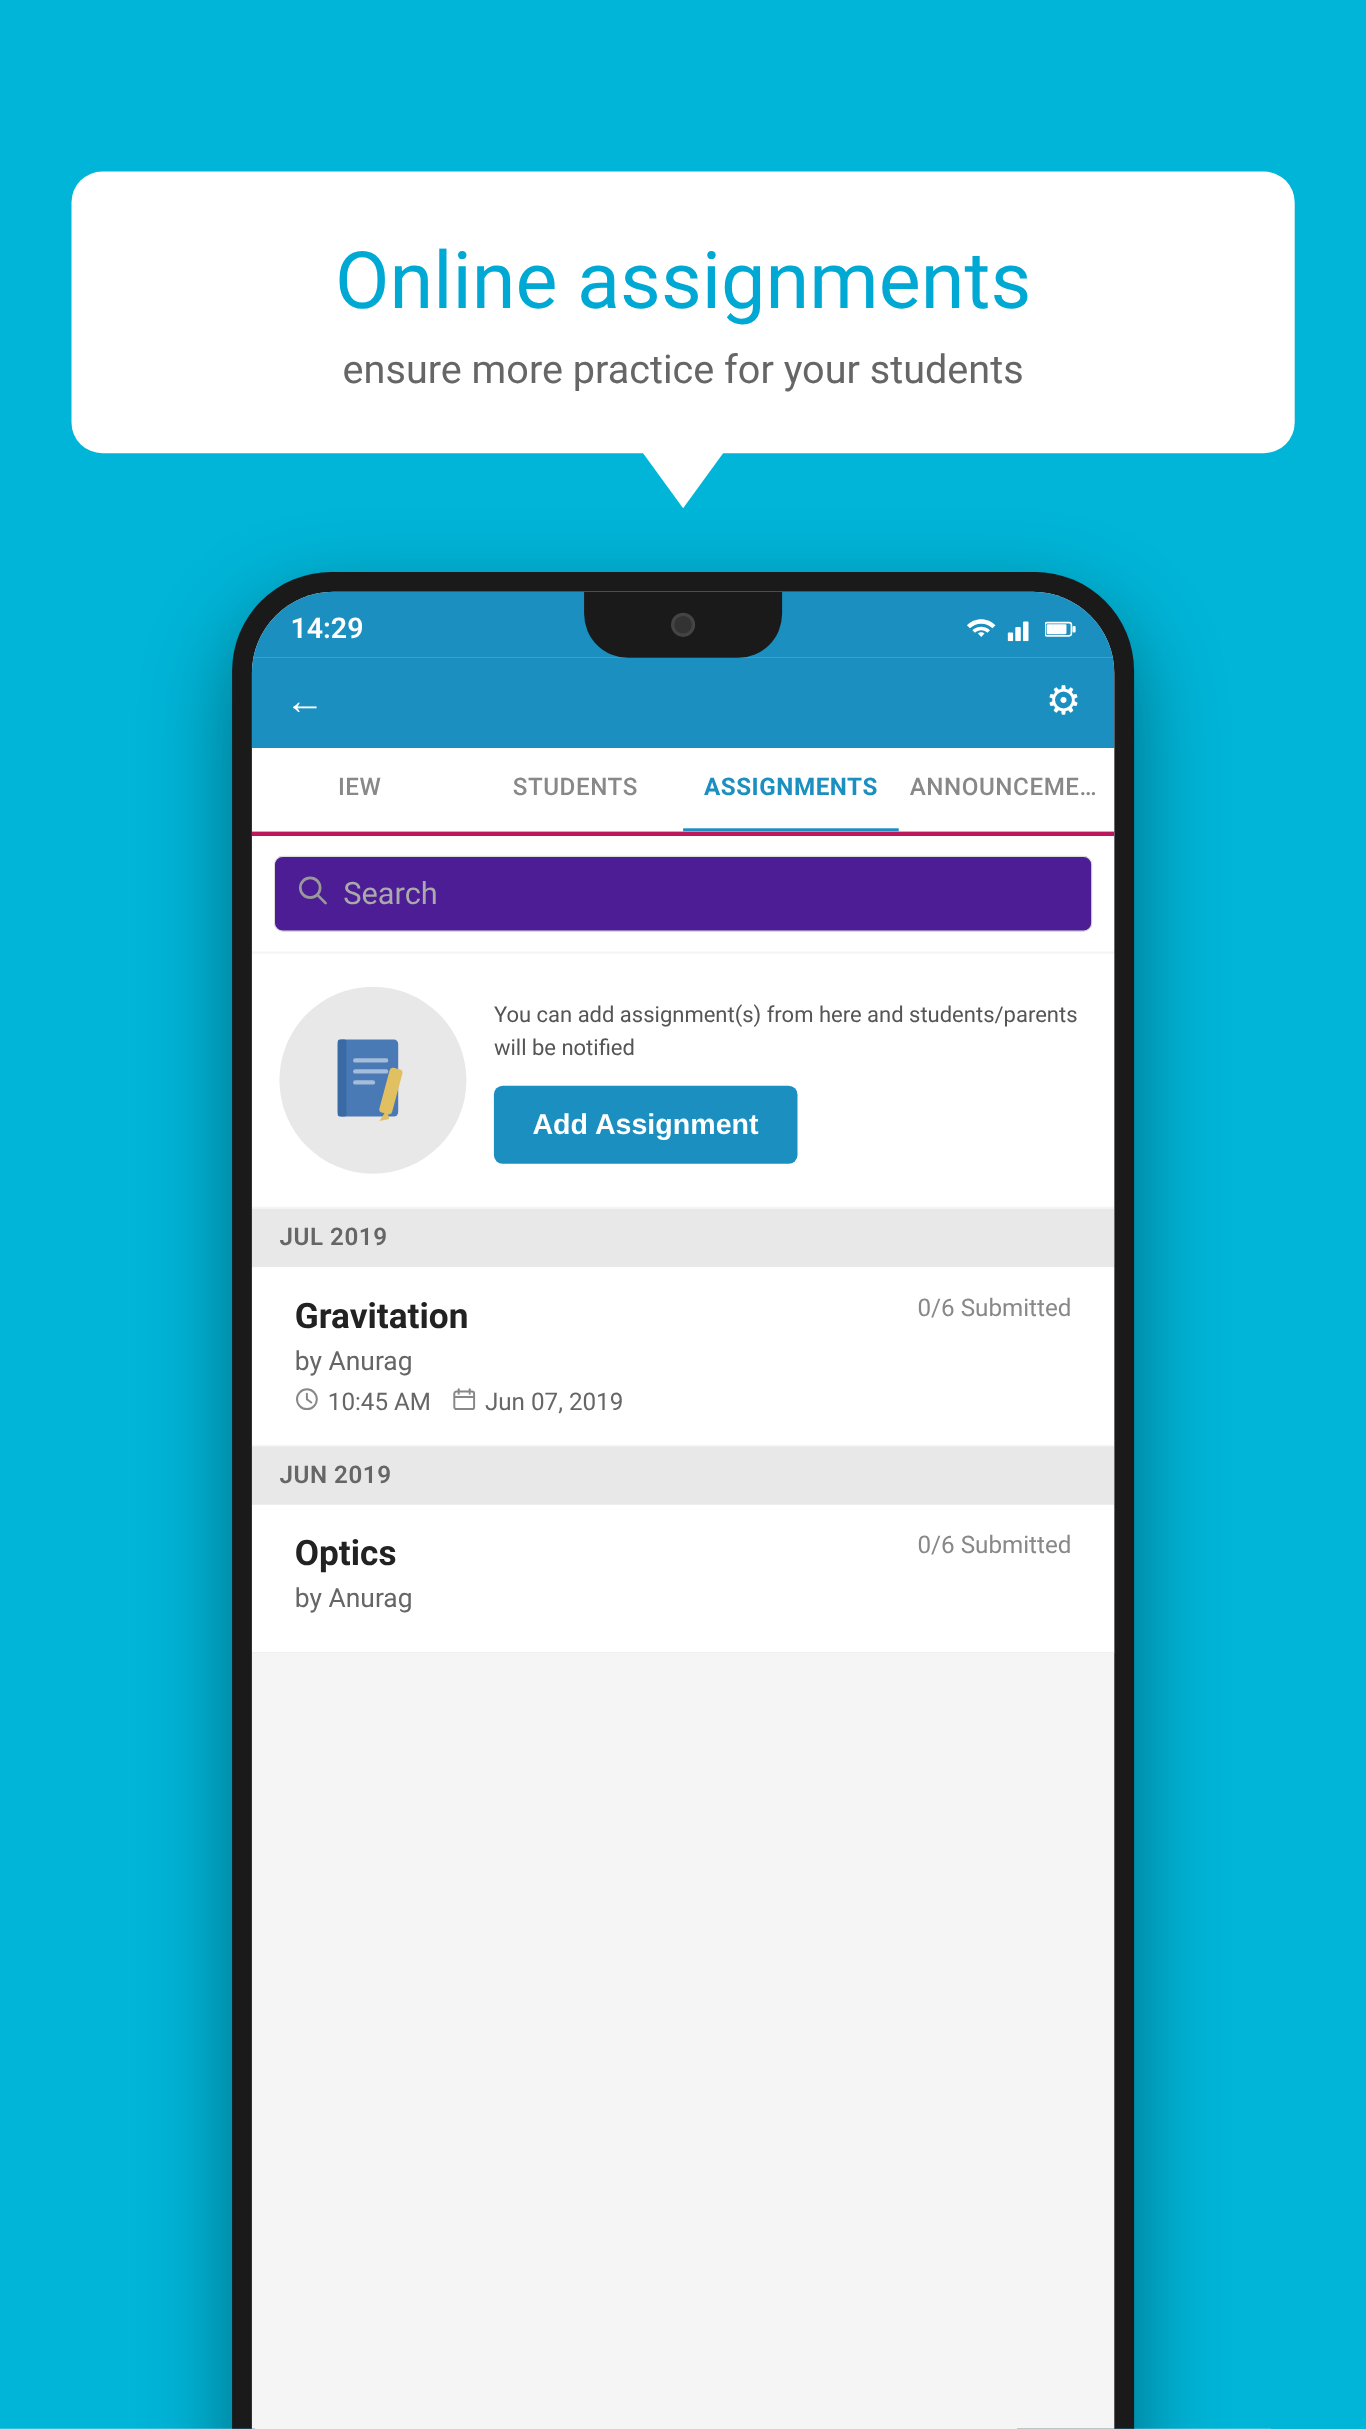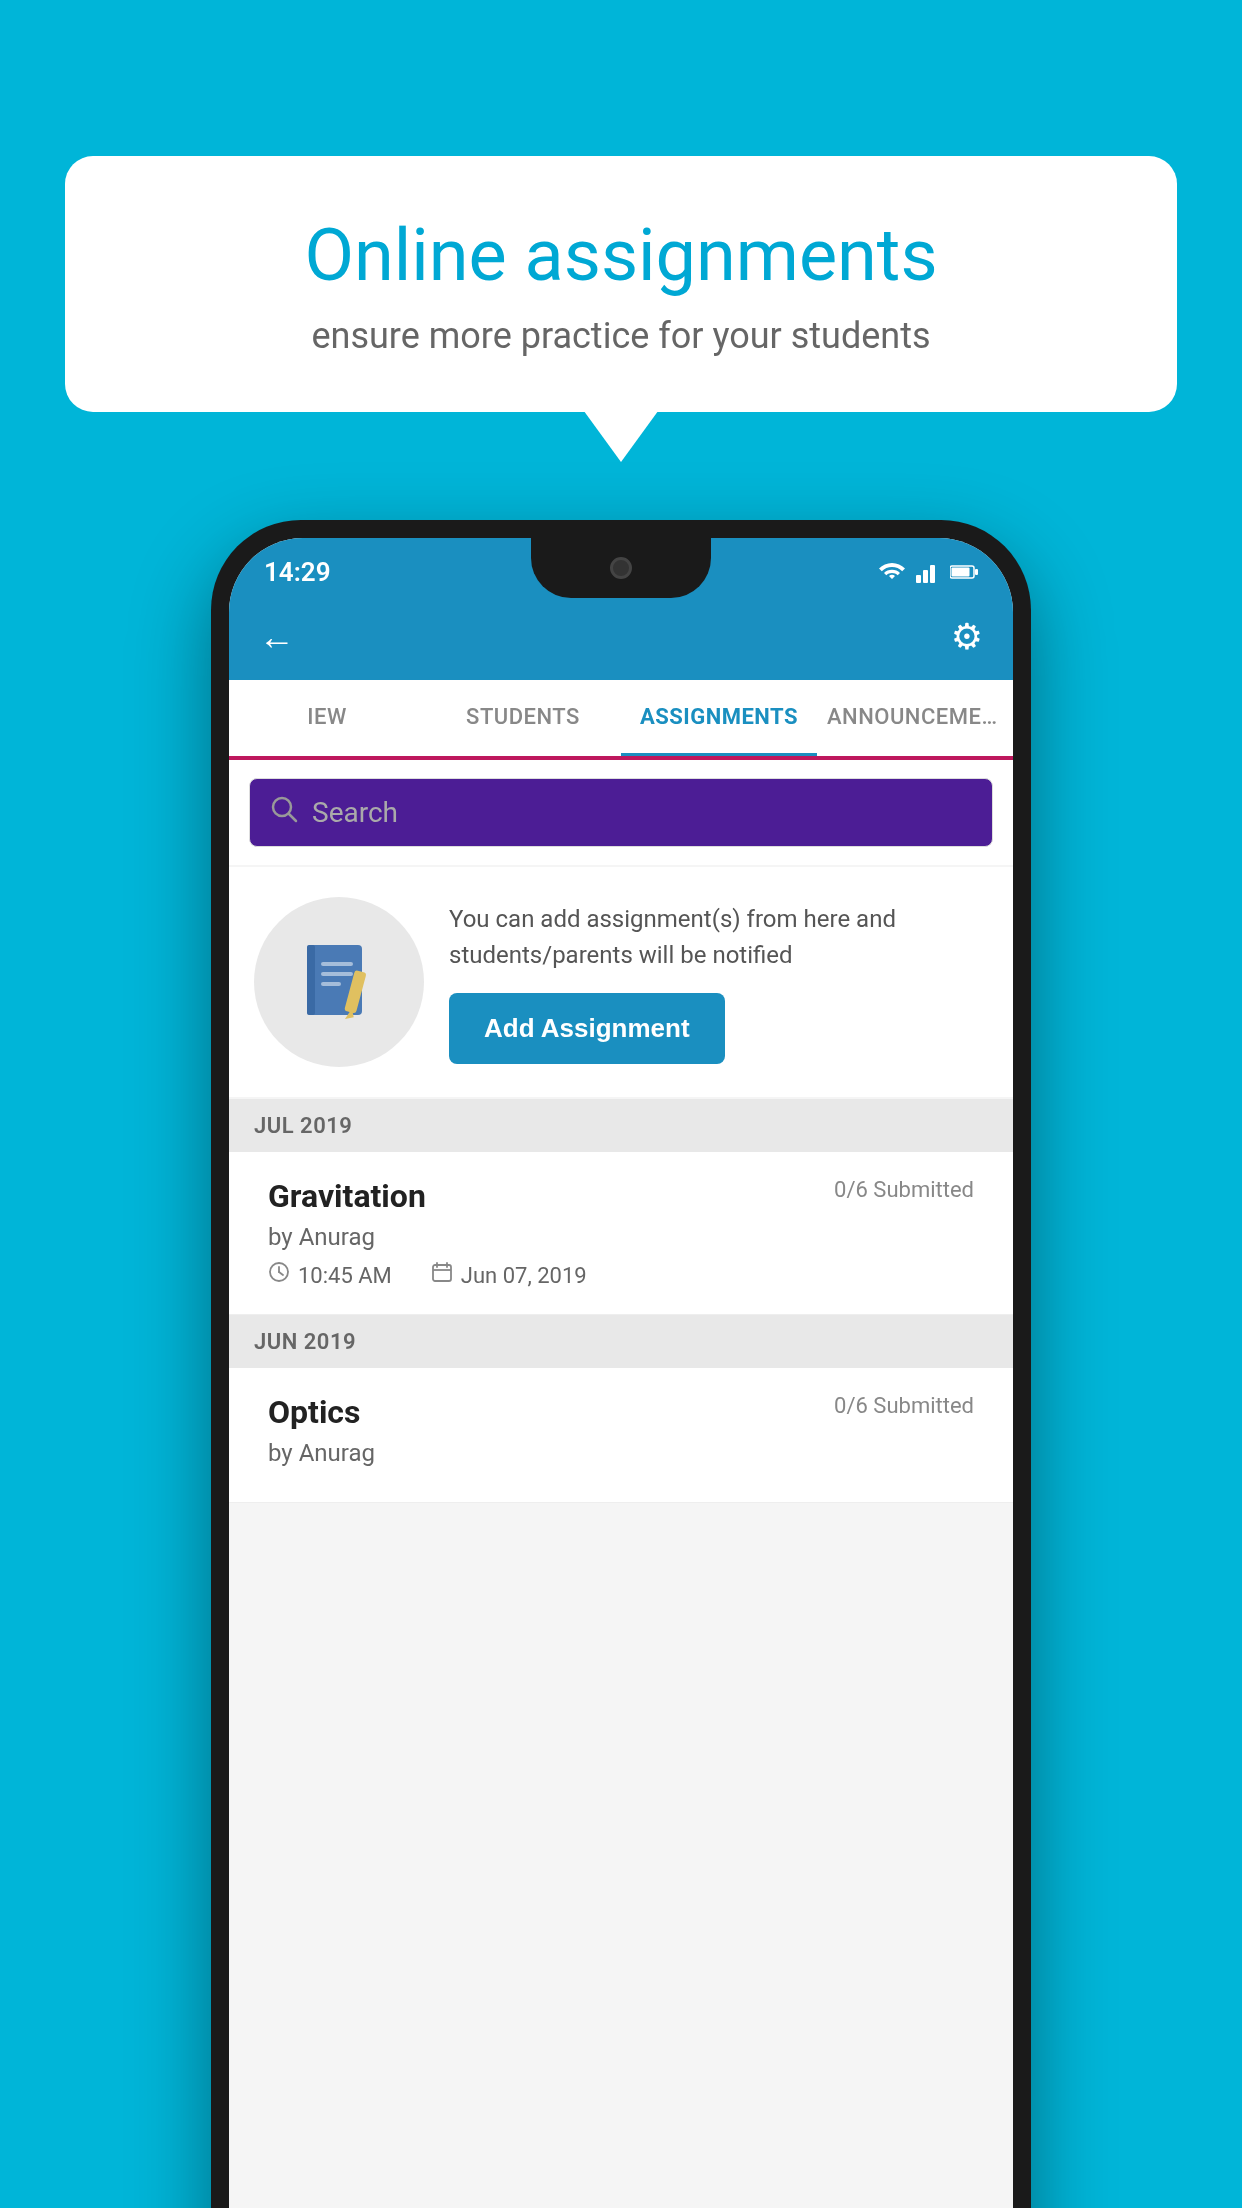--- a/index.html
+++ b/index.html
@@ -279,21 +279,21 @@
       align-items: center;
       justify-content: center;
       flex-shrink: 0;
     }
 
     .promo-text-area {
       flex: 1;
     }
 
     .promo-text {
-      font-size: 24px;
+      font-size: 20px;
       color: #555;
       line-height: 1.5;
       margin-bottom: 20px;
     }
 
     .add-assignment-btn {
       background: #1a8fc0;
       color: white;
       border: none;
       border-radius: 8px;
@@ -341,21 +341,21 @@
 
     .assignment-by {
       font-size: 24px;
       color: #666;
       margin-bottom: 10px;
     }
 
     .assignment-meta {
       display: flex;
       align-items: center;
-      gap: 39px;
+      gap: 19px;
     }
 
     .meta-item {
       display: flex;
       align-items: center;
       gap: 8px;
       font-size: 22px;
       color: #666;
     }
 

